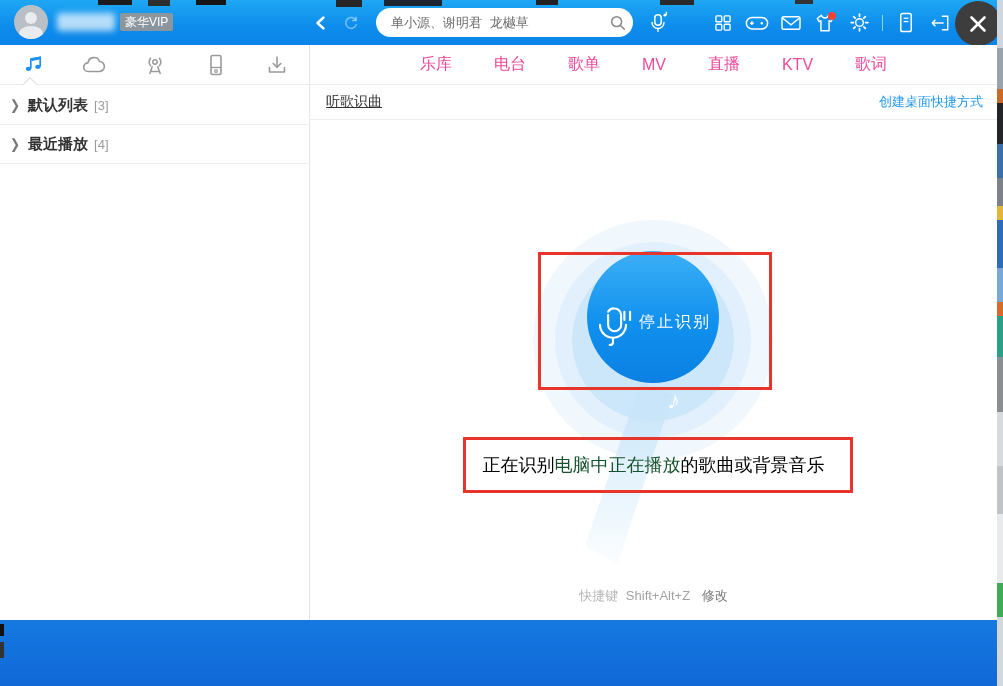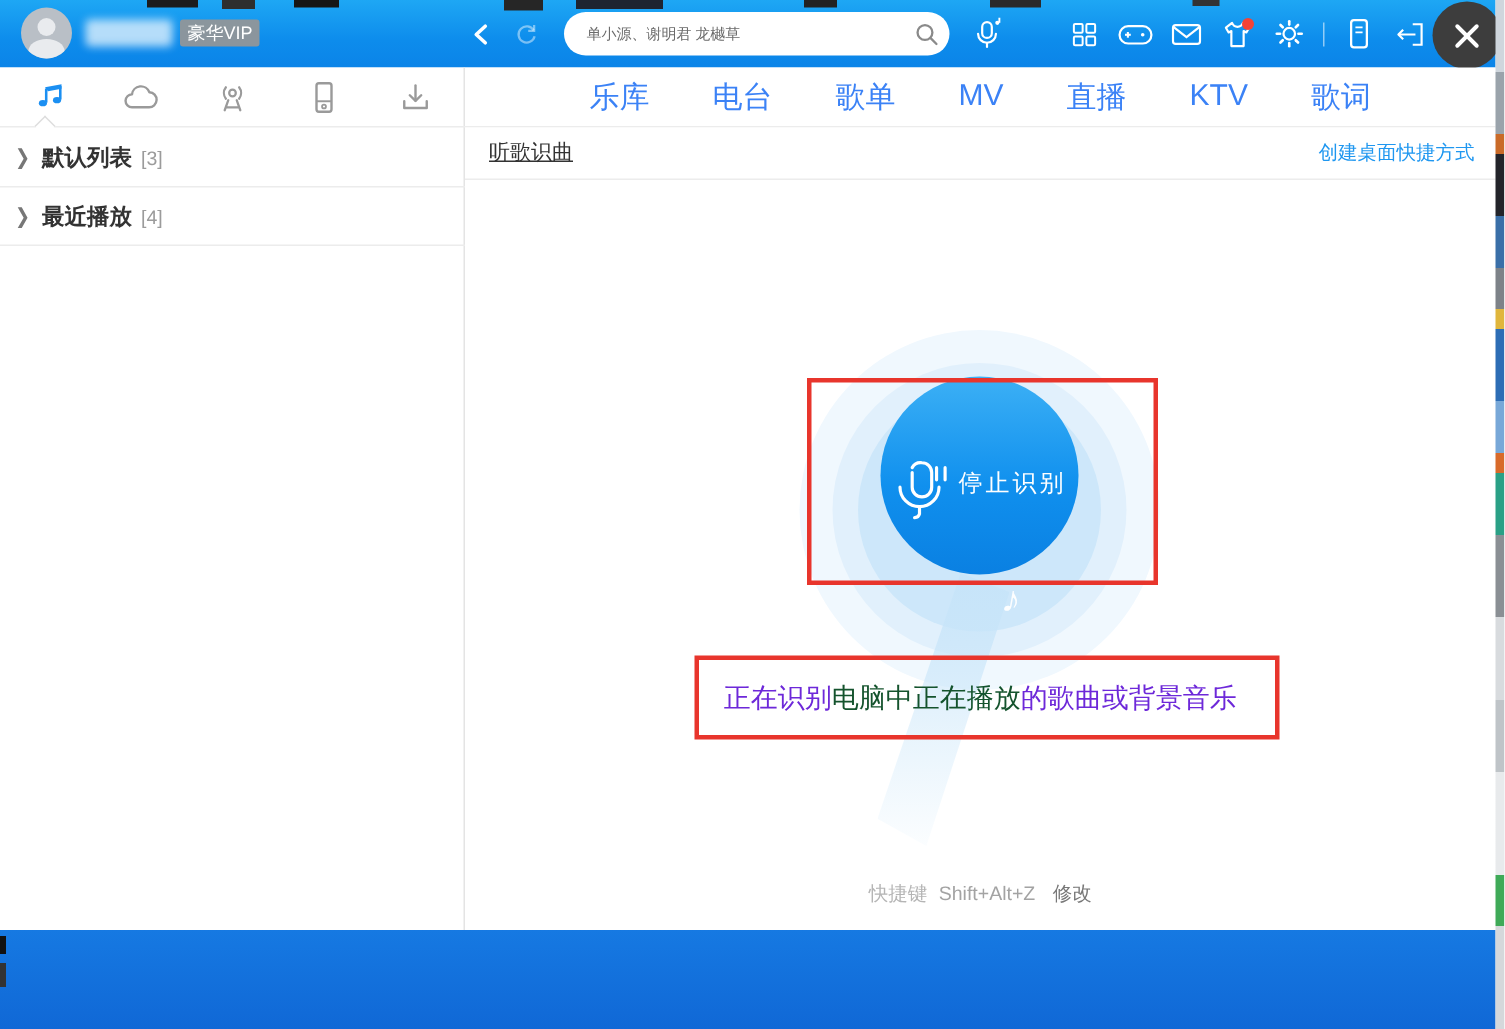--- a/index.html
+++ b/index.html
@@ -16,21 +16,21 @@
   .avatar .body { position:absolute; left:5px; top:21px; width:24px; height:16px; border-radius:50% 50% 0 0; background:#e9ebee; }
   .blur-name { position:absolute; left:57px; top:13px; width:58px; height:18px; border-radius:3px;
     background:rgba(222,240,252,.8); filter:blur(3px); }
   .vip-badge { position:absolute; left:120px; top:13px; height:18px; padding:0 5px; border-radius:2px;
     background:rgba(150,150,150,.92); color:#fff; font-size:12px; line-height:18px; }
   .tb-ic { position:absolute; top:0; height:45px; display:flex; align-items:center; justify-content:center; width:26px; cursor:pointer; }
   .tb-ic svg { display:block; }
   .search-box { position:absolute; left:376px; top:8px; width:257px; height:29px; border-radius:15px; background:#fff;
     display:flex; align-items:center; }
   .search-box input { border:none; outline:none; background:transparent; flex:1; padding:0 8px 0 15px;
-    font-size:10px; color:#6b6b6b; font-family:Liberation Serif, serif; }
+    font-size:13px; color:#6b6b6b; font-family:Liberation Mono, monospace; }
   .search-mag { width:30px; display:flex; justify-content:center; cursor:pointer; }
   .tb-right { position:absolute; left:712px; top:0; height:45px; display:flex; align-items:center; gap:12px; }
   .tb-right .ric { width:22px; height:45px; display:flex; align-items:center; justify-content:center; cursor:pointer; position:relative; }
   .tb-divider { width:1px; height:16px; background:rgba(255,255,255,.55); }
   .red-dot { position:absolute; right:0; top:12px; width:8px; height:8px; border-radius:50%; background:#f44336; }
   .close-btn { position:absolute; left:955px; top:1px; width:46px; height:45px; border-radius:50%;
     background:#3d3d3d; display:flex; align-items:center; justify-content:center; cursor:pointer; }
 
   
   .sidebar { position:absolute; left:0; top:45px; width:310px; height:575px; background:#fff; border-right:1px solid #e4e4e4; }
@@ -41,21 +41,21 @@
     border-left:1px solid #ddd; border-top:1px solid #ddd; transform:rotate(45deg); z-index:2; }
   .side-item { position:absolute; left:0; width:310px; height:39px; display:flex; align-items:center;
     border-bottom:1px solid #ececec; cursor:pointer; }
   .side-item .chev { color:#777; font-size:12px; margin:0 8px 0 10px; transform:scaleY(1.15); }
   .side-item .lbl { color:#333; font-size:15px; font-weight:bold; }
   .side-item .cnt { color:#9b9b9b; font-size:13px; margin-left:6px; }
 
   
   .navrow { position:absolute; left:310px; top:45px; width:687px; height:40px; background:#fff;
     display:flex; align-items:center; justify-content:center; gap:42px; border-bottom:1px solid #ececec; }
-  .navrow .tab { font-size:20px; color:#3b82f6; cursor:pointer; }
+  .navrow .tab { font-size:16px; color:#ec4899; cursor:pointer; }
   .subheader { position:absolute; left:310px; top:85px; width:687px; height:35px; background:#fff;
     display:flex; align-items:center; border-bottom:1px solid #ececec; }
   .subheader .ptitle { margin-left:16px; font-size:14px; color:#333;text-decoration:underline; }
   .subheader .plink { margin-left:auto; margin-right:14px; font-size:13px; color:#1f97f0; cursor:pointer; }
 
   
   .content { position:absolute; left:310px; top:120px; width:687px; height:500px; background:#fff; overflow:hidden; }
   .ripple { position:absolute; border-radius:50%; }
   .r1 { left:-4px; top:92px; width:240px; height:240px; background:#f0f8fe; }
   .r2 { left:18px; top:114px; width:196px; height:196px; background:#e1f0fc; }
@@ -68,21 +68,21 @@
     transform:rotate(10deg); }
   .mic-btn { position:absolute; left:277px; top:131px; width:132px; height:132px; border-radius:50%;
     background:linear-gradient(180deg,#3cb0f5 0%,#1090ee 55%,#0a80e2 100%); cursor:pointer;
     display:flex; flex-direction:row; align-items:center; }
   .mic-btn svg { margin-top:22px; }
   .mic-btn .stoplbl { margin-top:10px; color:#fff; font-size:16px; letter-spacing:2px; }
   .annot { position:absolute; border:3px solid #e8352c; }
   .annot1 { left:228px; top:132px; width:234px; height:138px; }
   .annot2 { left:153px; top:317px; width:390px; height:56px; }
   .status-line { position:absolute; left:0; top:333px; width:687px; text-align:center; font-size:18px; }
-  .status-line .gray { color:#6d28d9; }
+  .status-line .gray { color:#000000; }
   .status-line .dark { color:#14532d; }
   .hotkey-line { position:absolute; left:0; top:467px; width:687px; text-align:center; font-size:13px; color:#b5b5b5; }
   .hotkey-line .keys { color:#a3a3a3; margin:0 4px; }
   .hotkey-line .edit { color:#787878; margin-left:4px; cursor:pointer; }
 
   
   .playerbar { position:absolute; left:0; top:620px; width:997px; height:66px;
     background:linear-gradient(180deg,#1679e2 0%,#1068d6 100%); }
 
   

